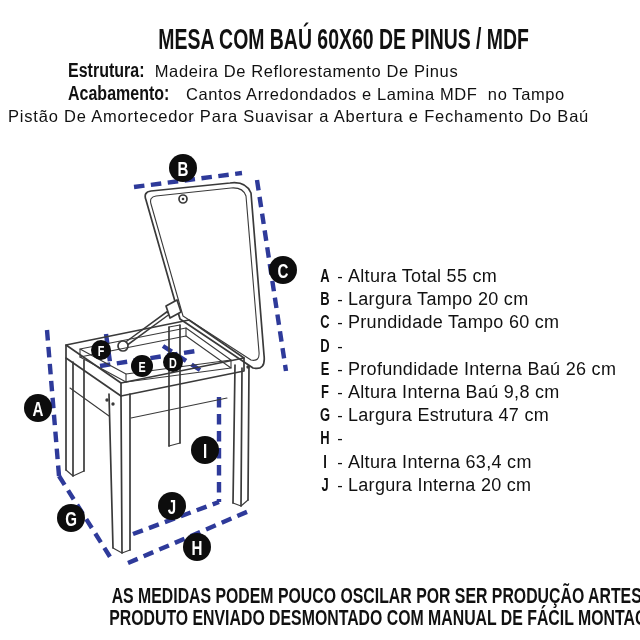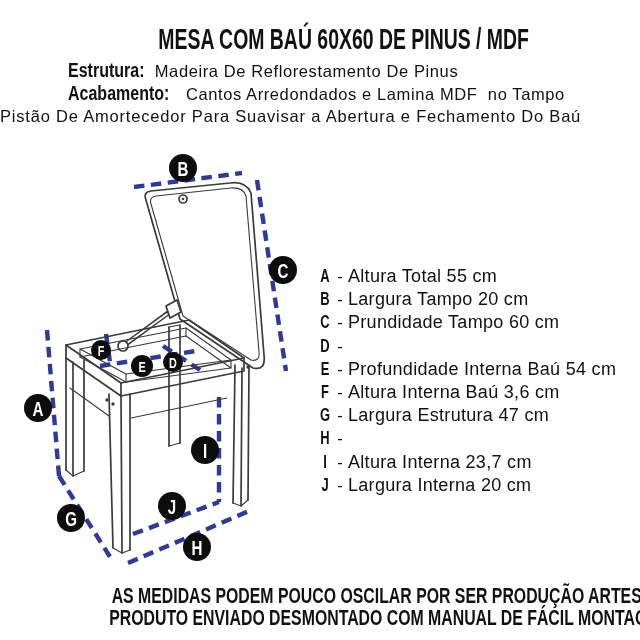--- a/index.html
+++ b/index.html
@@ -22,21 +22,21 @@
   .title-wrap{position:absolute;top:24px;left:0;width:640px;text-align:center;margin-left:24px;}
   .title{
     display:inline-block;font-weight:bold;font-size:29px;line-height:30px;
     letter-spacing:0px;white-space:nowrap;
     transform:scale(0.67,1);transform-origin:center;
   }
 
   
   .specs{position:absolute;top:59px;left:0;width:553px;}
   .spec-line{height:23px;line-height:23px;padding-left:68px;white-space:nowrap;}
-  .spec-line.centered{padding-left:0;text-align:center;}
+  .spec-line.centered{padding-left:8px;text-align:center;}
   .spec-label{
     display:inline-block;font-weight:bold;font-size:20px;
     transform:scale(0.8,1);transform-origin:left center;
     margin-right:-14px;white-space:pre;vertical-align:baseline;
   }
   .spec-text{font-size:16.5px;letter-spacing:0.6px;white-space:pre;}
   .spec-line.centered .spec-text{letter-spacing:0.8px;}
 
   
   .legend{position:absolute;left:318px;top:265px;}
@@ -234,40 +234,40 @@
       <span class="legend-sep">-</span>
       <span class="legend-text">Prundidade Tampo 60 cm</span>
     </div>
     <div class="legend-row">
       <span class="legend-key">D</span>
       <span class="legend-sep">-</span>
     </div>
     <div class="legend-row">
       <span class="legend-key">E</span>
       <span class="legend-sep">-</span>
-      <span class="legend-text">Profundidade Interna Baú 54 cm</span>
+      <span class="legend-text">Profundidade Interna Baú 26 cm</span>
     </div>
     <div class="legend-row">
       <span class="legend-key">F</span>
       <span class="legend-sep">-</span>
-      <span class="legend-text">Altura Interna Baú 3,6 cm</span>
+      <span class="legend-text">Altura Interna Baú 9,8 cm</span>
     </div>
     <div class="legend-row">
       <span class="legend-key">G</span>
       <span class="legend-sep">-</span>
       <span class="legend-text">Largura Estrutura 47 cm</span>
     </div>
     <div class="legend-row">
       <span class="legend-key">H</span>
       <span class="legend-sep">-</span>
     </div>
     <div class="legend-row">
       <span class="legend-key">I</span>
       <span class="legend-sep">-</span>
-      <span class="legend-text">Altura Interna 23,7 cm</span>
+      <span class="legend-text">Altura Interna 63,4 cm</span>
     </div>
     <div class="legend-row">
       <span class="legend-key">J</span>
       <span class="legend-sep">-</span>
       <span class="legend-text">Largura Interna 20 cm</span>
     </div>
   </div>
 
   <div class="footer">
     <div class="footer-line">

